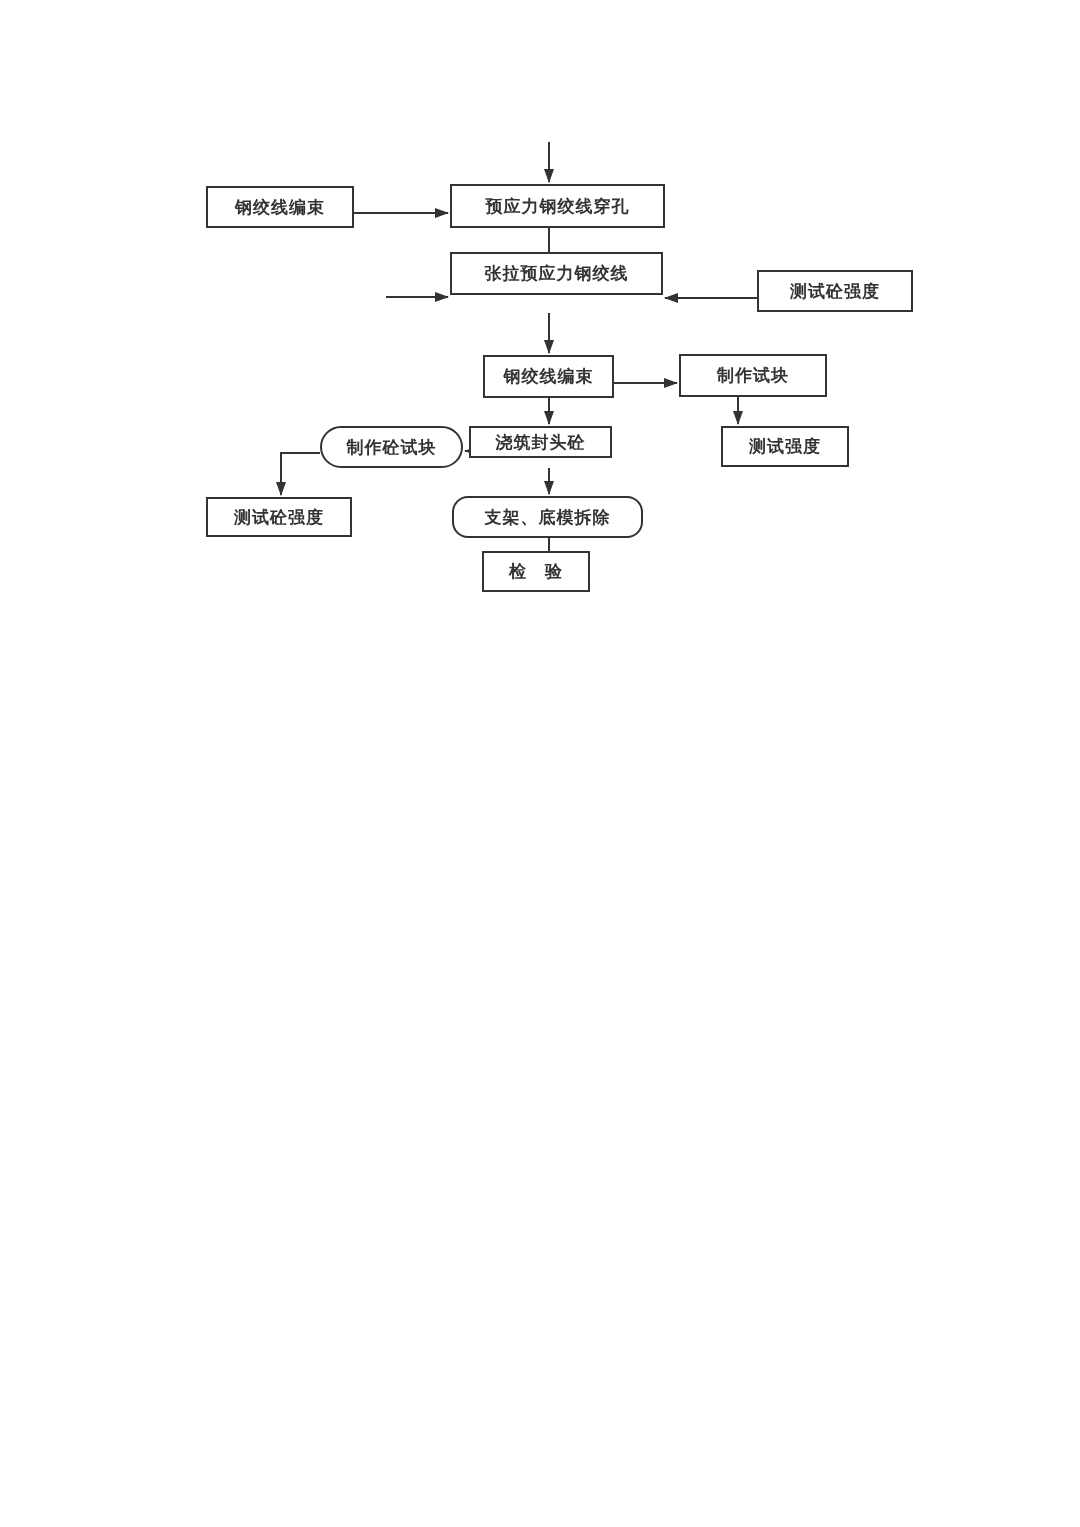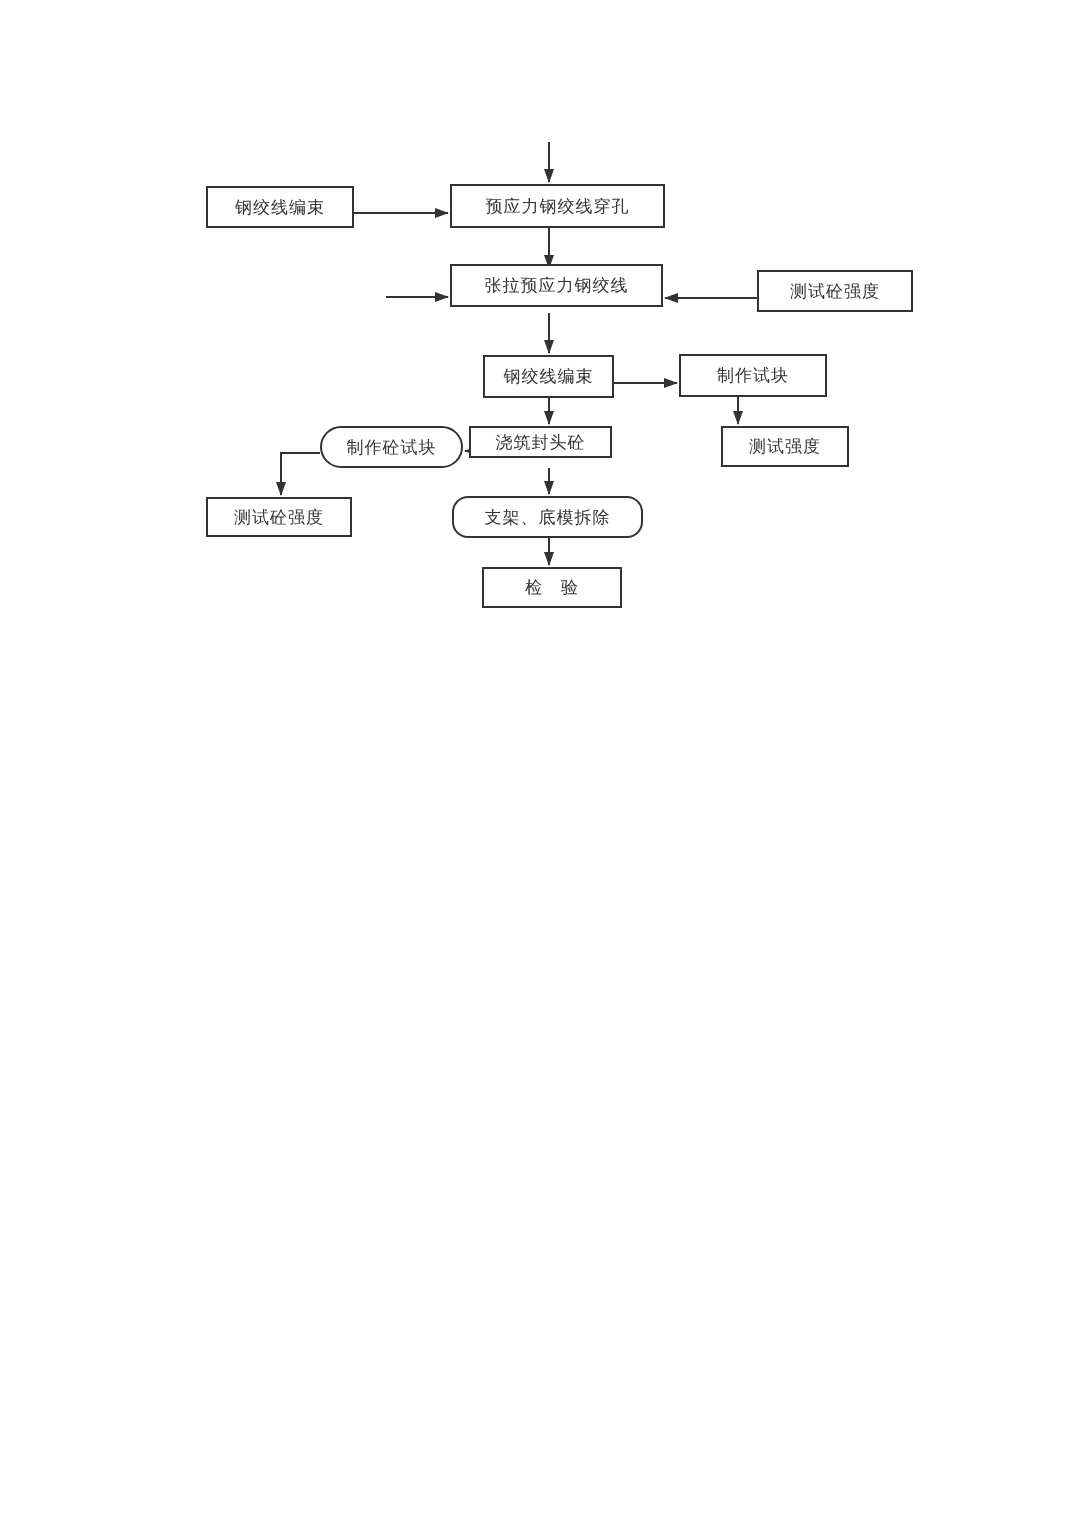--- a/index.html
+++ b/index.html
@@ -28,34 +28,35 @@
     box-sizing: border-box;
     border: 2px solid var(--line, #333333);
     background: var(--fill, #ffffff);
     color: var(--text, #333333);
     display: flex;
     align-items: center;
     justify-content: center;
     font-size: 17px;
     letter-spacing: 1px;
     white-space: nowrap;
+    font-weight: bold;
   }
   .n1  { left: 206px; top: 186px; width: 148px; height: 42px; }
   .n2  { left: 450px; top: 184px; width: 215px; height: 44px; }
   .n3  { left: 215px; top: 270px; width: 171px; height: 43px; }
-  .n4  { left: 450px; top: 264px; width: 213px; height: 43px; }
+  .n4  { left: 450px; top: 252px; width: 213px; height: 43px; }
   .n5  { left: 757px; top: 270px; width: 156px; height: 42px; }
   .n6  { left: 483px; top: 355px; width: 131px; height: 43px; }
   .n7  { left: 679px; top: 354px; width: 148px; height: 43px; }
   .n8  { left: 320px; top: 426px; width: 143px; height: 42px; border-radius: 21px; }
   .n9  { left: 469px; top: 426px; width: 143px; height: 32px; }
   .n10 { left: 721px; top: 426px; width: 128px; height: 41px; text-align: right; }
   .n11 { left: 206px; top: 497px; width: 146px; height: 40px; }
   .n12 { left: 452px; top: 496px; width: 191px; height: 42px; border-radius: 16px; }
-  .n13 { left: 482px; top: 567px; width: 140px; height: 41px; }
+  .n13 { left: 482px; top: 551px; width: 108px; height: 41px; }
 </style>
 </head>
 <body>
 
 <div class="page">
 
   <svg class="connectors" width="1080" height="1527" viewBox="0 0 1080 1527" xmlns="http://www.w3.org/2000/svg">
     <defs>
       <marker id="arrow" markerUnits="userSpaceOnUse" markerWidth="15" markerHeight="11" refX="13" refY="5" orient="auto">
         <path d="M0,0 L14,5 L0,10 Z"></path>

